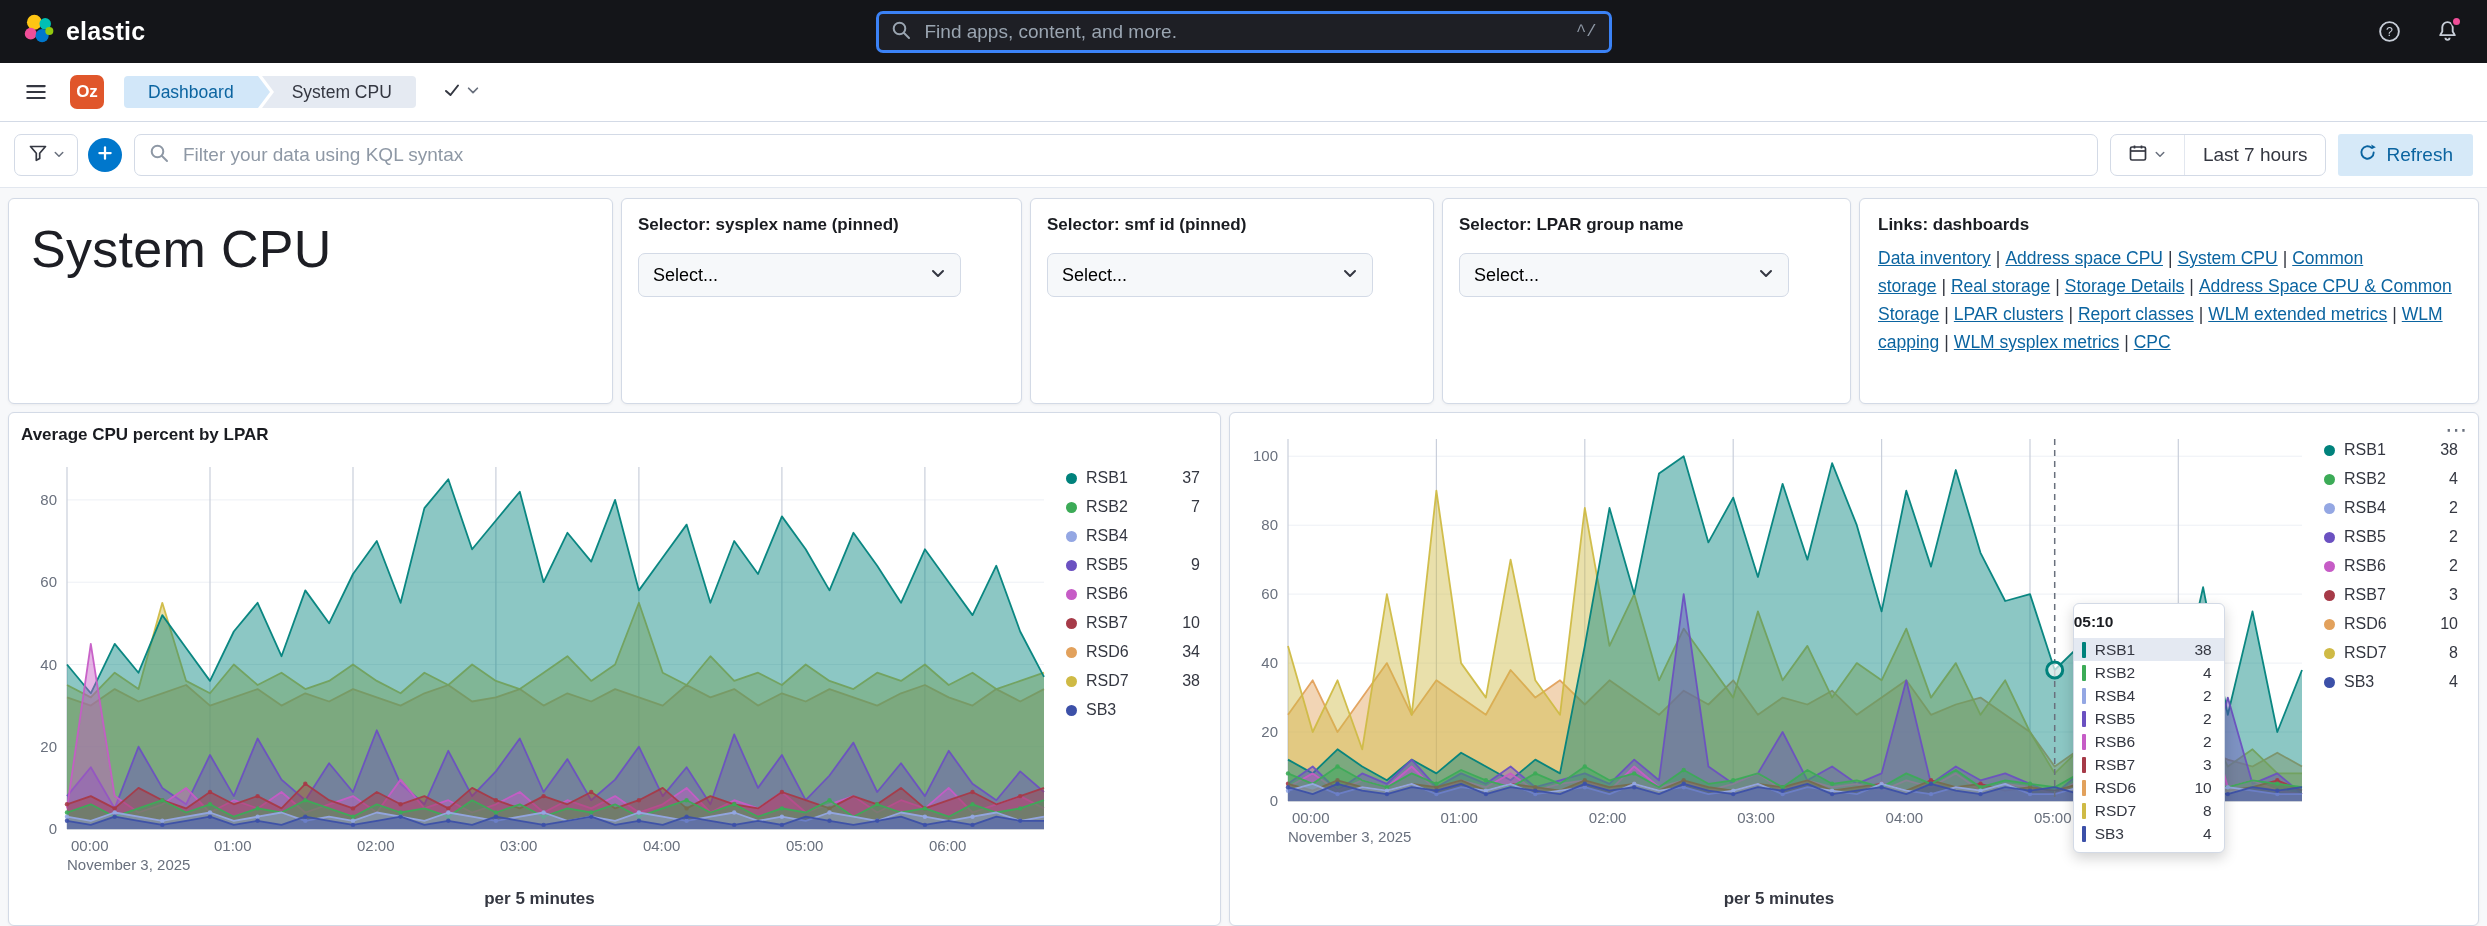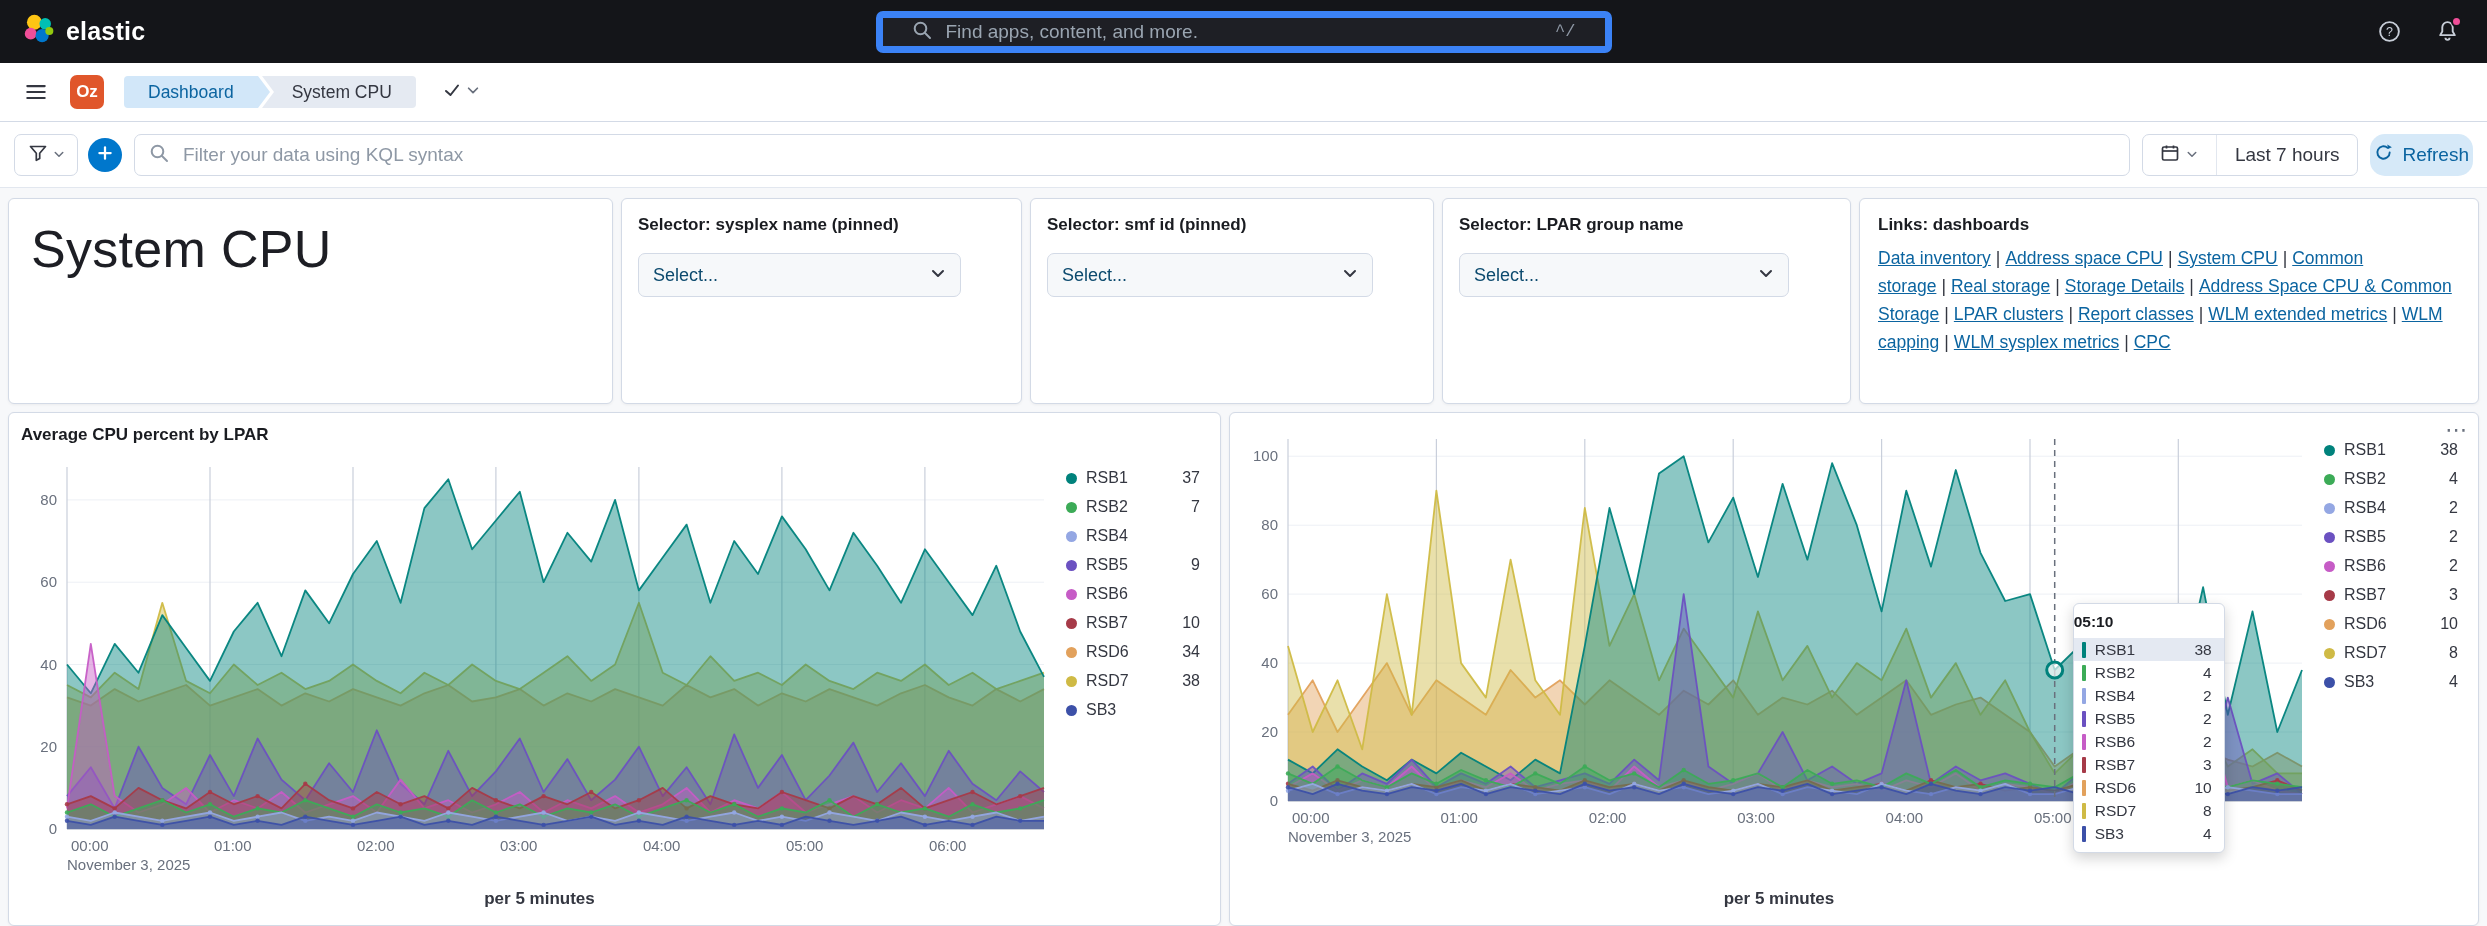--- a/index.html
+++ b/index.html
@@ -4,22 +4,22 @@
 <style>
   * { box-sizing: border-box; }
   html,body { margin:0; padding:0; width:2487px; height:926px; overflow:hidden;
               font-family:"Liberation Sans","DejaVu Sans",sans-serif; background:#F7F8FA; color:#343741; }
 
   
   .topbar { position:relative; height:63px; background:#141519; display:flex; align-items:center; padding:0 22px; }
   .brand { display:flex; align-items:center; gap:11px; }
   .brand-name { color:#fff; font-size:25px; font-weight:600; letter-spacing:.2px; }
   .topbar-search { position:absolute; left:50%; transform:translateX(-50%); width:736px; height:42px;
-                   background:#1E1F25; border:7px solid #3b82f6; border-radius:7px;
-                   display:flex; align-items:center; gap:12px; padding:0 29px; }
+                   background:#1E1F25; border:3px solid #3b82f6; border-radius:7px;
+                   display:flex; align-items:center; gap:12px; padding:0 12px; }
   .topbar-search input { flex:1; background:transparent; border:none; outline:none; color:#D3DAE6; font-size:19px; }
   .topbar-search input::placeholder { color:#9AA5B1; }
   .shortcut-hint { color:#8E98A5; font-size:17px; font-family:"Liberation Mono","DejaVu Sans Mono",monospace; }
   .topbar-right { margin-left:auto; display:flex; align-items:center; gap:22px; }
   .topbar-iconbtn { position:relative; width:36px; height:36px; display:flex; align-items:center; justify-content:center; cursor:pointer; }
   .notif-dot { position:absolute; top:2px; right:3px; width:11px; height:11px; border-radius:50%; background:#F04E98; border:2px solid #141519; }
 
   
   .navbar { height:59px; background:#fff; border-bottom:1px solid #D3DAE6; display:flex; align-items:center; padding:0 18px; gap:16px; }
   .menu-btn { width:36px; height:36px; display:flex; align-items:center; justify-content:center; cursor:pointer; }
@@ -47,35 +47,35 @@
   .add-control-btn { width:34px; height:34px; border-radius:50%; background:#0077CC; color:#fff; display:flex;
                      align-items:center; justify-content:center; cursor:pointer; margin-left:-2px; }
   .kql-box { flex:1; height:42px; border:1px solid #D3DAE6; border-radius:7px; background:#fff; display:flex;
              align-items:center; gap:12px; padding:0 14px; }
   .kql-box input { flex:1; border:none; outline:none; font-size:19px; color:#343741; background:transparent; }
   .kql-box input::placeholder { color:#8E98A5; }
   .datepicker { height:42px; border:1px solid #D3DAE6; border-radius:7px; background:#fff; display:flex; align-items:center; }
   .dp-quick { width:74px; height:100%; display:flex; align-items:center; justify-content:center; gap:6px;
               border-right:1px solid #E2E7EF; cursor:pointer; }
   .dp-range { padding:0 18px; font-size:19px; color:#343741; cursor:pointer; white-space:nowrap; }
-  .refresh-btn { height:42px; padding:0 4px; background:#D6E9F8; border:none; border-radius:15px; color:#0B64A0;
+  .refresh-btn { height:42px; padding:0 20px; background:#D6E9F8; border:none; border-radius:3px; color:#0B64A0;
                  font-size:19px; font-weight:500; display:flex; align-items:center; gap:9px; cursor:pointer; font-family:inherit; }
 
   
   .row1 { display:flex; gap:8px; margin:10px 8px 8px; height:206px; }
   .row2 { display:flex; gap:8px; margin:0 8px; height:514px; }
   .panel { background:#fff; border:1px solid #D3DAE6; border-radius:6px; box-shadow:0 1px 3px rgba(0,0,0,.05); }
   .p-title-panel { width:605px; padding:20px 22px; }
   .big-title { font-size:52px; font-weight:500; color:#1D1E24; letter-spacing:.3px; }
   .selector-panel { padding:16px; }
   .sel-0 { width:401px; } .sel-1 { width:404px; } .sel-2 { width:409px; }
   .panel-header { font-size:17px; font-weight:700; color:#1A1C21; }
   .combo-box { margin-top:18px; width:88%; height:44px; background:#F6F8FA; border:1px solid #D3DAE6; border-radius:7px;
                display:flex; align-items:center; justify-content:space-between; padding:0 14px; cursor:pointer; }
-  .combo-placeholder { color:#0c4a6e; font-size:18px; }
+  .combo-placeholder { color:#000000; font-size:18px; }
   .links-panel { flex:1; padding:16px 18px; }
   .links-wrap { margin-top:9px; font-size:17.5px; line-height:1.6; }
   .links-wrap a { text-decoration:underline; cursor:pointer; }
   .link-sep { color:#343741; margin:0 5px; }
 
   
   .chart-panel { position:relative; padding:12px 12px 6px; display:flex; flex-direction:column; }
   .chart-1 { width:1213px; } .chart-2 { flex:1; }
   .chart-title { font-size:17px; font-weight:700; color:#1A1C21; height:28px; flex:0 0 auto; }
   .chart-body { flex:1; display:flex; min-height:0; }

